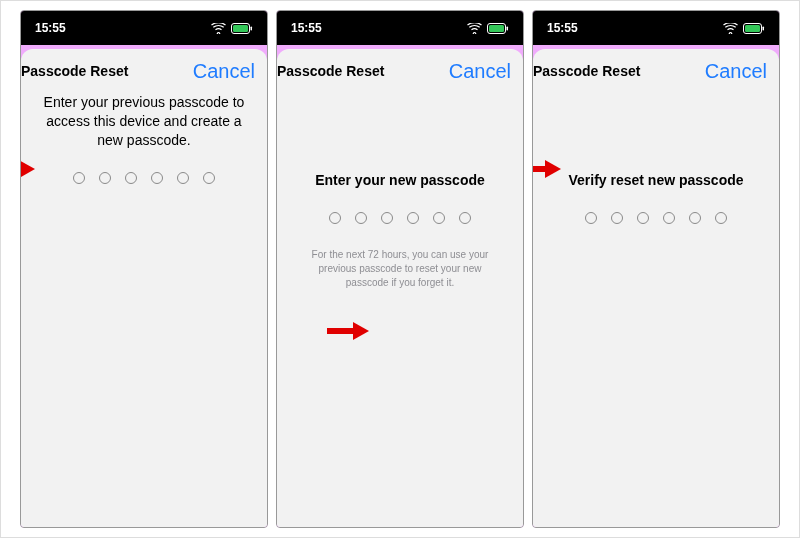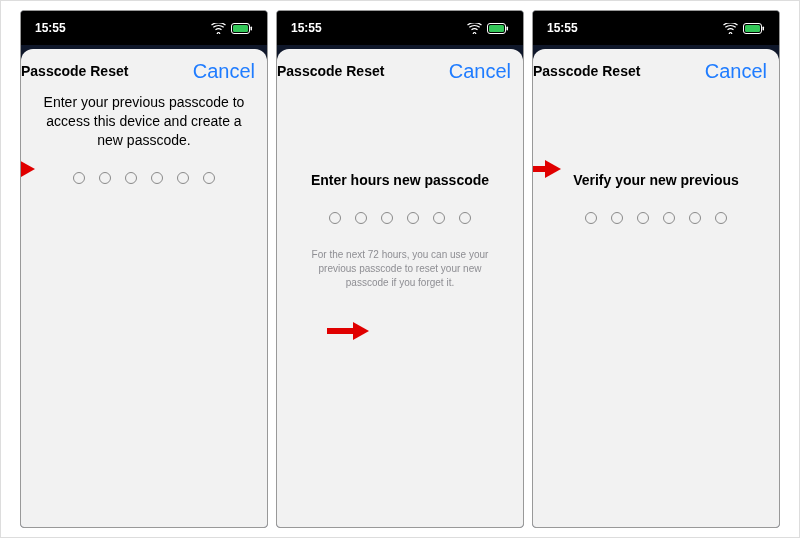--- a/index.html
+++ b/index.html
@@ -14,21 +14,21 @@
       gap: 8px;
       padding: 10px;
       border: 1px solid #ddd;
     }
     .phone {
       width: 248px;
       height: 518px;
       border: 1px solid #999;
       border-radius: 4px;
       overflow: hidden;
-      background: #0f172a;
+      background: #f0abfc;
       position: relative;
       display: flex;
       flex-direction: column;
     }
     .status-bar {
       height: 34px;
       background: #000;
       color: #fff;
       display: flex;
       align-items: center;
@@ -182,21 +182,21 @@
           <rect x="2" y="2" width="15" height="7" rx="1.5" fill="#34c759"></rect>
         </svg>
     </span>
   </div>
   <div class="modal">
     <div class="nav-header">
       <div class="nav-title">Passcode Reset</div>
       <div class="nav-cancel">Cancel</div>
     </div>
     <div class="content">
-      <div class="prompt s2">Enter hours new passcode</div>
+      <div class="prompt s2">Enter your new passcode</div>
       <div class="dots">
         <span class="dot"></span>
         <span class="dot"></span>
         <span class="dot"></span>
         <span class="dot"></span>
         <span class="dot"></span>
         <span class="dot"></span>
       </div>
       <div class="subtext">For the next 72 hours, you can use your previous passcode to reset your new passcode if you forget it.</div>
     </div>
@@ -222,21 +222,21 @@
           <rect x="2" y="2" width="15" height="7" rx="1.5" fill="#34c759"></rect>
         </svg>
     </span>
   </div>
   <div class="modal">
     <div class="nav-header">
       <div class="nav-title">Passcode Reset</div>
       <div class="nav-cancel">Cancel</div>
     </div>
     <div class="content">
-      <div class="prompt s3">Verify your new previous</div>
+      <div class="prompt s3">Verify reset new passcode</div>
       <div class="dots">
         <span class="dot"></span>
         <span class="dot"></span>
         <span class="dot"></span>
         <span class="dot"></span>
         <span class="dot"></span>
         <span class="dot"></span>
       </div>
     </div>
   </div>

